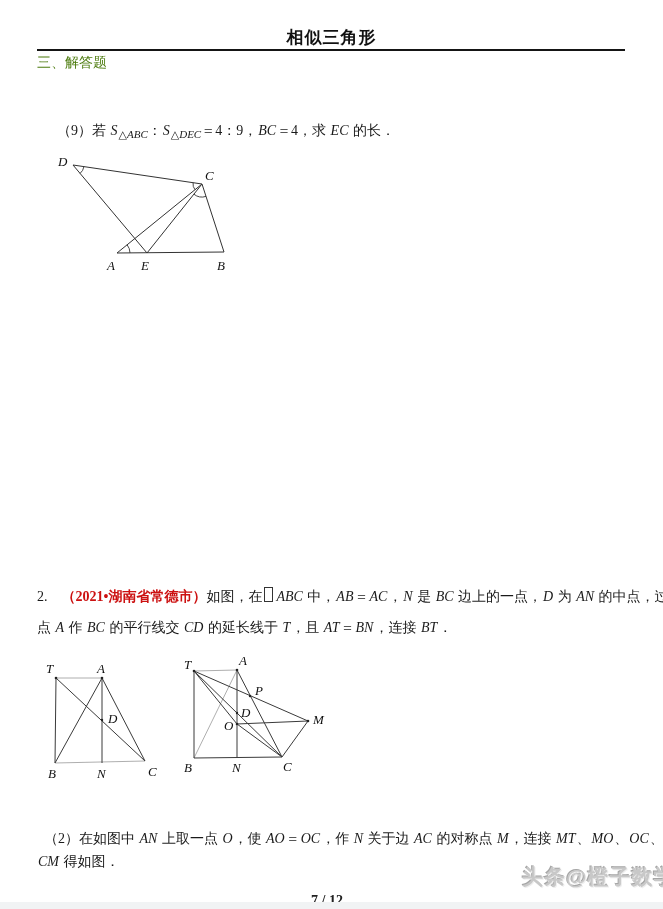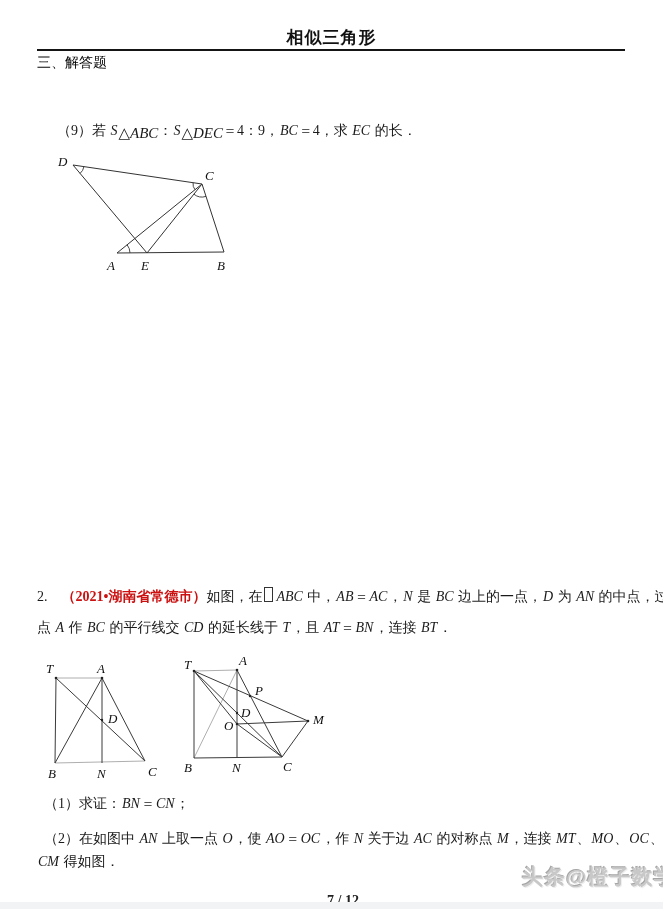--- a/index.html
+++ b/index.html
@@ -6,35 +6,35 @@
   .page {
     position:relative; width:663px; height:909px; background:#ffffff;
     overflow:hidden; font-family:"Liberation Serif","DejaVu Serif",serif; color:#1a1a1a;padding-left:32px;
   }
   .doc-title {
     position:absolute; left:0; top:26px; width:663px; text-align:center;
     font-family:"Liberation Sans","DejaVu Sans",sans-serif;
     font-size:17px; font-weight:bold; letter-spacing:1px; color:#111;
   }
   .title-rule { position:absolute; left:37px; top:49px; width:588px; height:0; border-top:2px solid #151515; }
-  .section-header { position:absolute; left:37px; top:54px; font-size:14px; color:#000000; white-space:nowrap; }
+  .section-header { position:absolute; left:37px; top:54px; font-size:14px; color:#4d7c0f; white-space:nowrap; }
   .line { position:absolute; white-space:nowrap; font-size:14px; line-height:18px; color:#1a1a1a; }
   .seg-n {}
   .seg-v { font-style:italic; padding:0 1px; }
   .seg-r { color:#cc1111; font-weight:bold; }
-  .seg-sub { font-style:italic; font-size:15px; vertical-align:-3px; }
+  .seg-sub { font-style:italic; font-size:11px; vertical-align:-3px; }
   .seg-box { display:inline-block; width:7px; height:13px; border:1px solid #333; vertical-align:-1px; margin:0 2px; }
   .fig { position:absolute; }
   .fig text { font-family:"Liberation Serif","DejaVu Serif",serif; font-style:italic; font-size:13px; fill:#111; }
   .watermark {
     position:absolute; left:522px; top:863px; font-family:"Liberation Sans","DejaVu Sans",sans-serif;
     font-size:21px; font-weight:bold; letter-spacing:1px; color:#c8c8c8;
     text-shadow:1px 1px 0 #efefef, -1px -1px 0 #a6a6a6;
   }
-  .pagenum { position:absolute; left:311px; top:893px; font-size:14px; font-weight:bold; color:#222;margin-left:16px; }
+  .pagenum { position:absolute; left:311px; top:893px; font-size:14px; font-weight:bold; color:#222; }
   .bottom-band { position:absolute; left:0; top:902px; width:663px; height:7px; background:#f1f3f4; }
 </style>
 </head>
 <body>
 
 <div class="page">
 
   <div class="doc-title">相似三角形</div>
   <div class="title-rule"></div>
   <div class="section-header">三、解答题</div>
@@ -120,21 +120,20 @@
     <text x="59" y="15">A</text>
     <text x="75" y="45">P</text>
     <text x="61" y="67">D</text>
     <text x="44" y="80">O</text>
     <text x="133" y="74">M</text>
     <text x="4" y="122">B</text>
     <text x="52" y="122">N</text>
     <text x="103" y="121">C</text>
   </svg>
 
-  <div class="line" style="left:44px;top:795px"><span class="seg-n">（1）求证：</span><span class="seg-v">BN</span><span class="seg-n">＝</span><span class="seg-v">CN</span><span class="seg-n">；</span></div>
   <div class="line" style="left:44px;top:830px"><span class="seg-n">（2）在如图中 </span><span class="seg-v">AN</span><span class="seg-n"> 上取一点 </span><span class="seg-v">O</span><span class="seg-n">，使 </span><span class="seg-v">AO</span><span class="seg-n">＝</span><span class="seg-v">OC</span><span class="seg-n">，作 </span><span class="seg-v">N</span><span class="seg-n"> 关于边 </span><span class="seg-v">AC</span><span class="seg-n"> 的对称点 </span><span class="seg-v">M</span><span class="seg-n">，连接 </span><span class="seg-v">MT</span><span class="seg-n">、</span><span class="seg-v">MO</span><span class="seg-n">、</span><span class="seg-v">OC</span><span class="seg-n">、</span></div>
   <div class="line" style="left:37px;top:853px"><span class="seg-v">CM</span><span class="seg-n"> 得如图．</span></div>
 
   <div class="watermark">头条@橙子数学</div>
   <div class="pagenum">7 / 12</div>
   <div class="bottom-band"></div>
 
 </div>
 
 </body></html>

